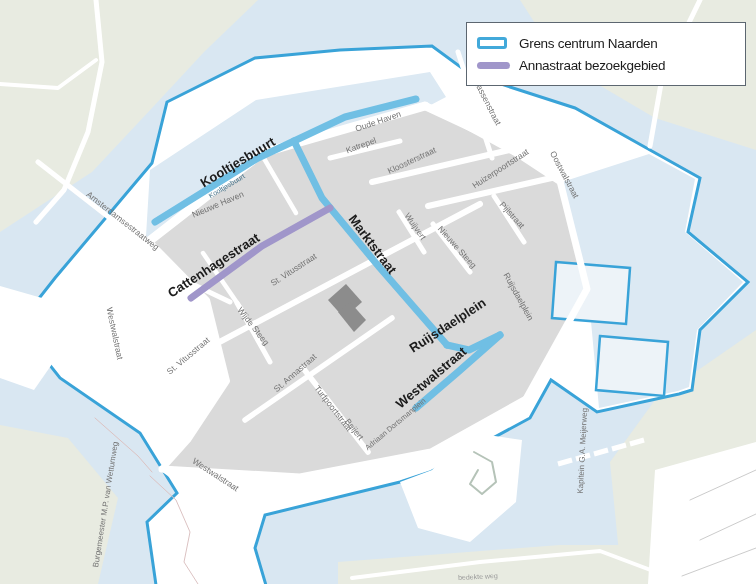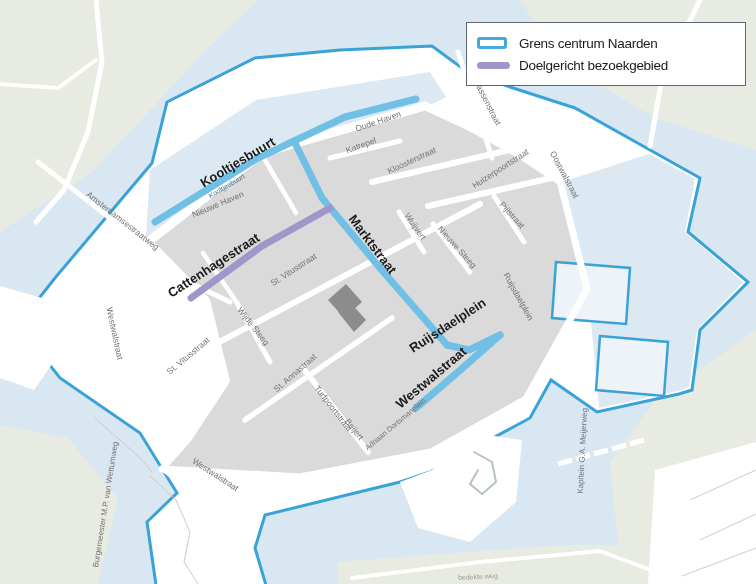--- a/index.html
+++ b/index.html
@@ -108,16 +108,16 @@
       <text transform="translate(478 579) rotate(-3)" text-anchor="middle" font-size="7" fill="#9a9a9a">bedekte weg</text>
     </svg>
 
   <div class="legend">
     <div class="legend-row">
       <span class="legend-swatch-box" style="border-color: rgb(66, 169, 218);"></span>
       <span class="legend-label">Grens centrum Naarden</span>
     </div>
     <div class="legend-row">
       <span class="legend-swatch-line" style="background: rgb(160, 150, 202);"></span>
-      <span class="legend-label">Doelgericht bezoekgebied</span>
+      <span class="legend-label">Annastraat bezoekgebied</span>
     </div>
   </div>
 </div>
 
 </body></html>

